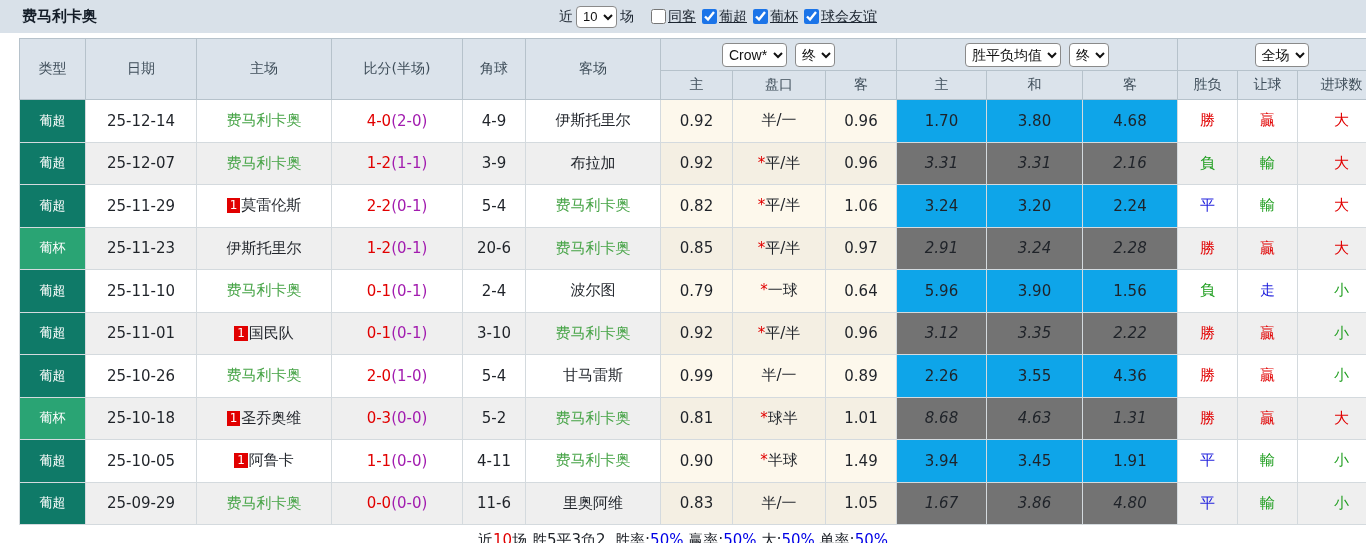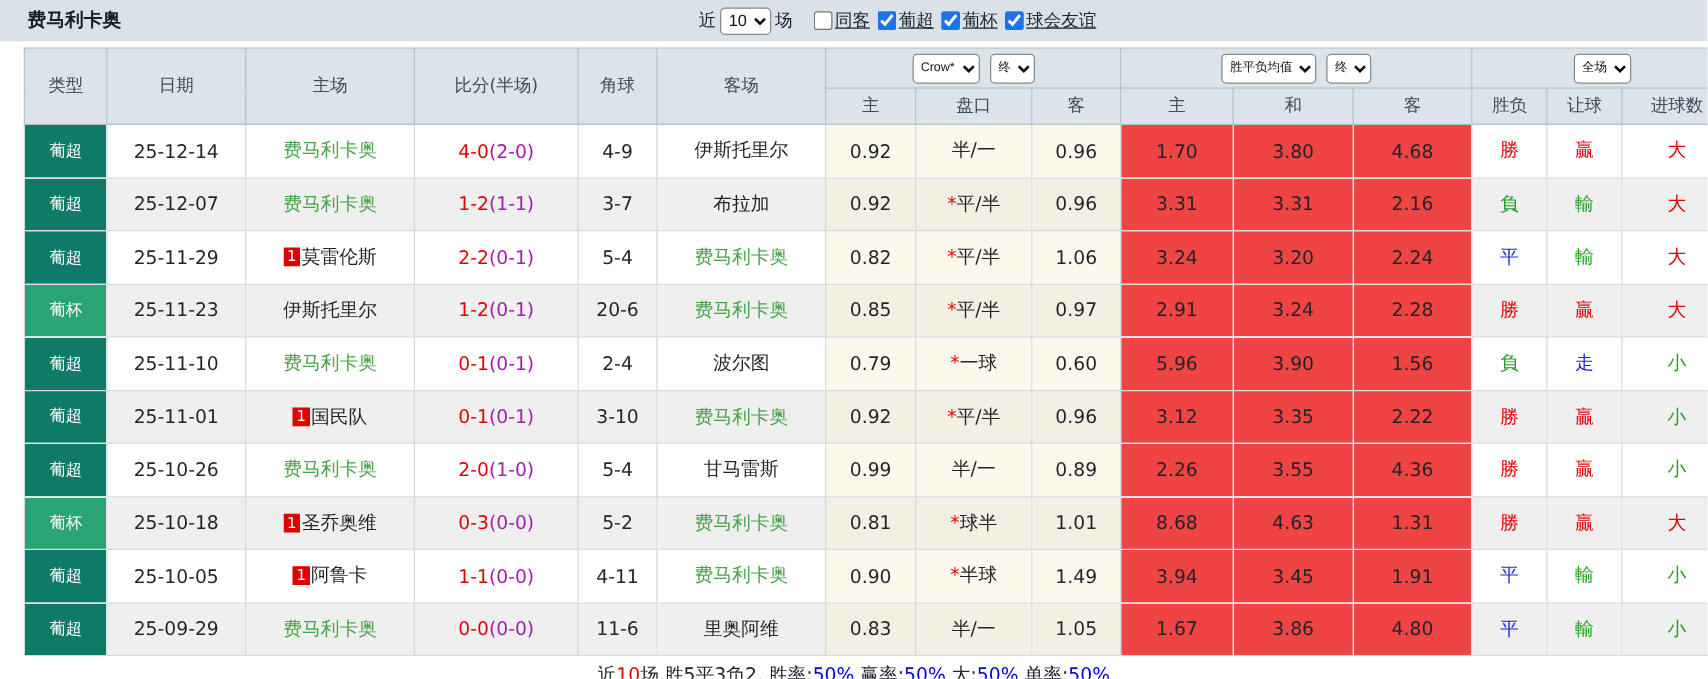--- a/index.html
+++ b/index.html
@@ -33,33 +33,33 @@
     border:1px solid #a9b6c0;font-size:15px;margin-left:19px;
   }
   .grid th{
     background:#dbe3eb;color:#3f4e5a;font-weight:normal;font-size:14px;
     border:1px solid #b6c2cb;padding:0;
   }
   .grid thead tr.h1 th{height:31px;}
   .grid thead tr.h2 th{height:28px;}
   .hgroup{display:flex;justify-content:center;align-items:center;gap:8px;}
   .hgroup select{
-    font-size:10px;height:24px;background:#fff;border:1px solid #8a8a8a;border-radius:4px;
+    font-size:14px;height:24px;background:#fff;border:1px solid #8a8a8a;border-radius:4px;
     color:#111;padding:0 2px;
   }
   .grid td{
     border:1px solid #d4dade;text-align:center;color:#1f2329;height:41.5px;padding:0;
     overflow:hidden;white-space:nowrap;
   }
   tr.odd td{background:#ffffff;}
   tr.even td{background:#efefef;}
   tr.odd td.crow{background:#fdf8ec;}
   tr.even td.crow{background:#f4efe3;}
-  tr.odd td.mean{background:#ef4444;}
-  tr.even td.mean{background:#ef4444;}
+  tr.odd td.mean{background:#0ea5e9;}
+  tr.even td.mean{background:#737373;font-style:italic;}
   td.type{font-size:13px;color:#fff;}
   td.type.super{background:var(--super) !important;}
   td.type.cup{background:var(--cup) !important;}
   .c-red{color:var(--red);}
   .c-green{color:var(--green);}
   .c-blue{color:var(--blue);}
   .c-dark{color:#20242a;}
   .c-sumblue{color:var(--sumblue);}
   .team-self{color:var(--team);}
   .half{color:#a21caf;}
@@ -189,21 +189,21 @@
           <td class="mean">4.68</td>
           <td><span class="c-red">勝</span></td>
           <td><span class="c-red">贏</span></td>
           <td><span class="c-red">大</span></td>
         </tr>
         <tr class="even">
           <td class="type super">葡超</td>
           <td>25-12-07</td>
           <td><span class="team-self">费马利卡奥</span></td>
           <td><span class="c-red">1-2</span><span class="half">(1-1)</span></td>
-          <td>3-7</td>
+          <td>3-9</td>
           <td><span>布拉加</span></td>
           <td class="crow">0.92</td>
           <td class="crow"><span class="c-red">*</span><span>平/半</span></td>
           <td class="crow">0.96</td>
           <td class="mean">3.31</td>
           <td class="mean">3.31</td>
           <td class="mean">2.16</td>
           <td><span class="c-green">負</span></td>
           <td><span class="c-green">輸</span></td>
           <td><span class="c-red">大</span></td>
@@ -244,21 +244,21 @@
         </tr>
         <tr class="odd">
           <td class="type super">葡超</td>
           <td>25-11-10</td>
           <td><span class="team-self">费马利卡奥</span></td>
           <td><span class="c-red">0-1</span><span class="half">(0-1)</span></td>
           <td>2-4</td>
           <td><span>波尔图</span></td>
           <td class="crow">0.79</td>
           <td class="crow"><span class="c-red">*</span><span>一球</span></td>
-          <td class="crow">0.60</td>
+          <td class="crow">0.64</td>
           <td class="mean">5.96</td>
           <td class="mean">3.90</td>
           <td class="mean">1.56</td>
           <td><span class="c-green">負</span></td>
           <td><span class="c-blue">走</span></td>
           <td><span class="c-green">小</span></td>
         </tr>
         <tr class="even">
           <td class="type super">葡超</td>
           <td>25-11-01</td>

